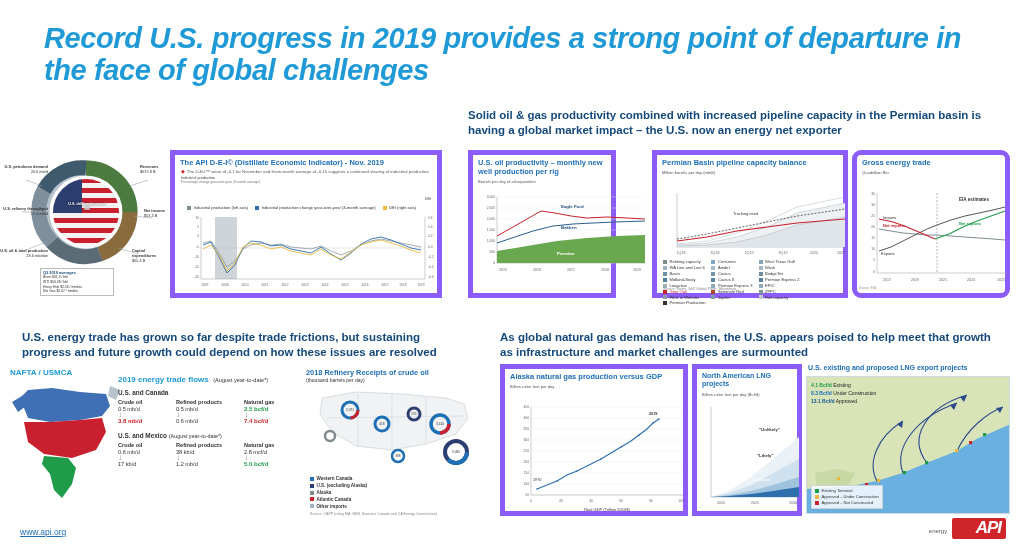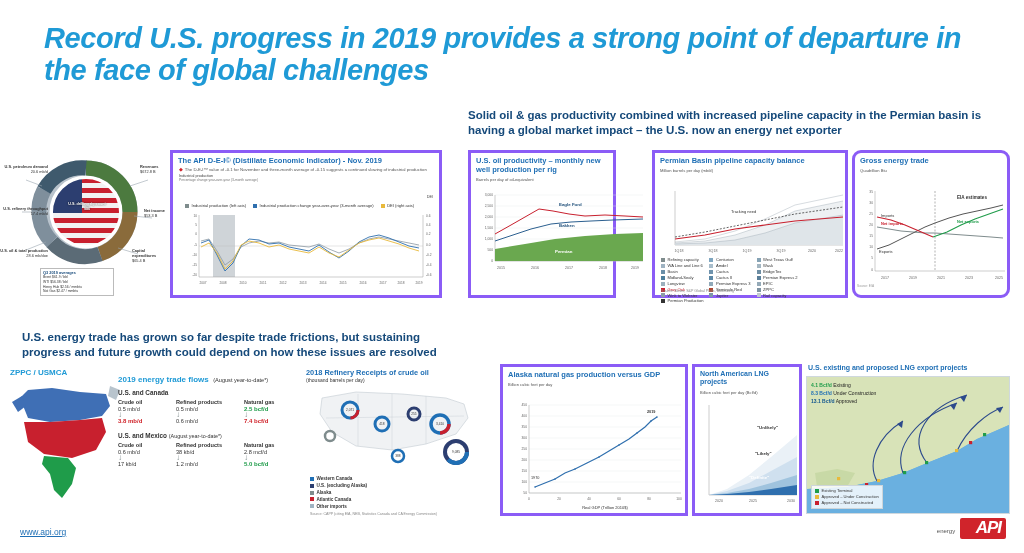--- a/index.html
+++ b/index.html
@@ -32,21 +32,21 @@
   }
   #h1 { left:22px;  top:108px; width:425px; }
   #h2 { left:468px; top:108px; width:540px; }
   #h3 { left:22px;  top:330px; width:445px; }
   #h4 { left:500px; top:330px; width:500px; }
 
   
   .panel { position:absolute; }
   .p-title { color:#1f6fb5; font-weight:bold; font-size:7.5px; line-height:1.2; }
   .p-sub   { color:#555; font-size:5.2px; line-height:1.25; }
-  .cb-border { border:3px solid #8b5cf6; }
+  .cb-border { border:5px solid #8b5cf6; }
 
   svg { display:block; overflow:visible; }
 
   
   .lgd { font-size:4.1px; color:#333; line-height:1.45; }
   .lgd i { display:inline-block; width:4px; height:4px; margin-right:2.5px; vertical-align:middle; }
 
   
   .tf-title { color:#1f9ad6; font-weight:bold; font-size:8px; }
   .tf-sub   { color:#333; font-weight:bold; font-size:6.4px; }
@@ -55,33 +55,34 @@
   .tf-red   { color:#d0242b; font-weight:bold; font-size:6px; }
   .tf-grn   { color:#1f9c4a; font-weight:bold; font-size:6px; }
   .arrow-dn { color:#7f8c8d; font-size:8px; line-height:6px; }
 
   .foot-link { position:absolute; left:20px; top:527px; font-size:8.5px; color:#1f6fb5; text-decoration:underline; }
 
   
   .api-logo { position:absolute; right:18px; top:518px; text-align:right; }
   .api-word { font-size:6px; color:#555; }
   .api-red  { display:inline-block; background:#d0242b; color:#fff; font-weight:bold; font-style:italic;
-              font-size:17px; padding:0 5px 1px 16px; border-radius:2px; letter-spacing:-1px; }
+              font-size:17px; padding:0 5px 1px 24px; border-radius:2px; letter-spacing:-1px; }
 
   .src { font-size:3.6px; color:#888; }
 </style>
 </head>
 <body>
 
 <div class="slide">
 
   <div class="title">Record U.S. progress in 2019 provides a strong point of departure in the face of global challenges</div>
 
   <div class="sec-head" id="h2">Solid oil &amp; gas productivity combined with increased pipeline capacity in the Permian basin is having a global market impact – the U.S. now an energy net exporter</div>
   <div class="sec-head" id="h3">U.S. energy trade has grown so far despite trade frictions, but sustaining progress and future growth could depend on how these issues are resolved</div>
+  <div class="sec-head" id="h4">As global natural gas demand has risen, the U.S. appears poised to help meet that growth as infrastructure and market challenges are surmounted</div>
 
   <div class="panel" style="left:14px; top:150px; width:150px; height:145px;">
     <svg width="150" height="145" viewBox="0 0 150 145">
       <defs>
         <clipPath id="cp-flag">
             <circle cx="72" cy="62" r="34"></circle>
           </clipPath>
       </defs>
 
       <circle cx="72" cy="62" r="44" fill="none" stroke="#b9c3cc" stroke-width="15"></circle>
@@ -369,21 +370,21 @@
           <text x="56" y="92">2019</text>
           <text x="84" y="92">2021</text>
         <text x="112" y="92">2023</text>
           <text x="142" y="92">2025</text>
       </g>
       <text x="0" y="100" font-size="3.2" fill="#999">Source: EIA</text>
     </svg>
   </div>
 
   <div class="panel" style="left:10px; top:368px; width:112px; height:148px;">
-    <div style="color:#1f9ad6; font-weight:bold; font-size:8px;">ZPPC / USMCA</div>
+    <div style="color:#1f9ad6; font-weight:bold; font-size:8px;">NAFTA / USMCA</div>
     <svg style="position:absolute; left:0; top:12px;" width="112" height="130" viewBox="0 0 112 130">
 
       <path d="M10,18 L18,10 L42,8 L70,12 L96,14 L100,26 L92,36 L70,40 L40,42 L18,38 Z" fill="#3f6fb5"></path>
 
       <path d="M14,42 L40,42 L70,40 L92,38 L96,52 L86,70 L62,78 L34,74 L18,62 Z" fill="#c8202e"></path>
 
       <path d="M34,76 L58,78 L66,88 L62,104 L52,118 L44,110 L40,94 L32,84 Z" fill="#1f9c4a"></path>
 
       <path d="M2,22 L12,16 L16,26 L8,32 Z" fill="#3f6fb5"></path>
 

